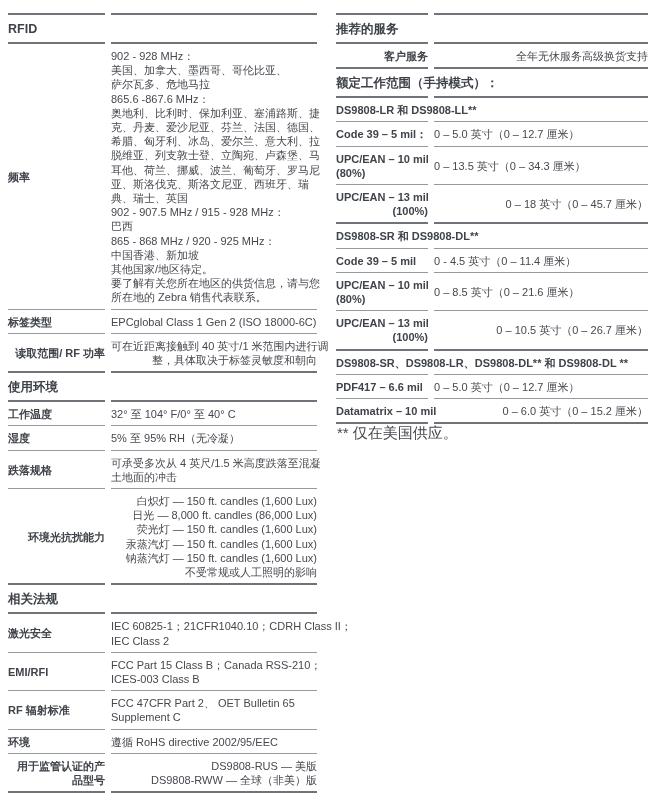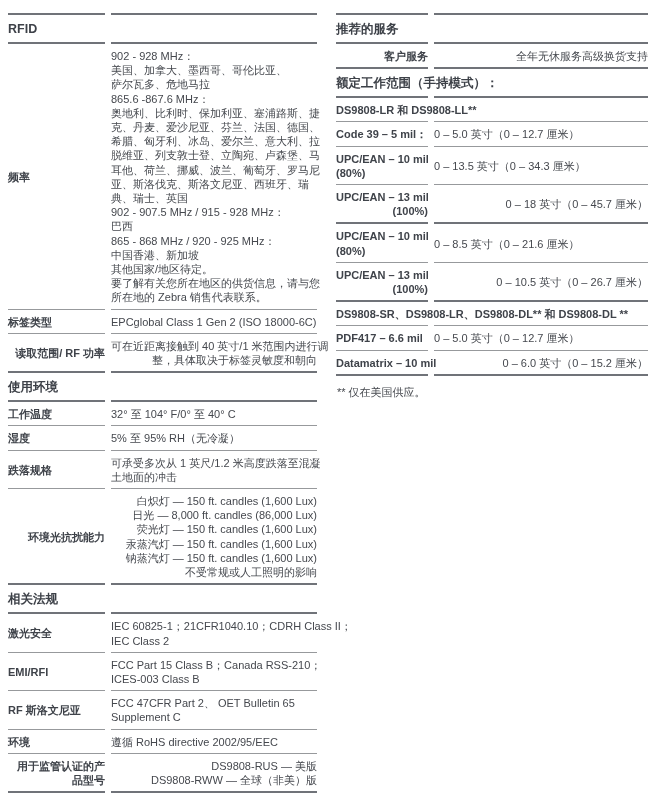--- a/index.html
+++ b/index.html
@@ -77,23 +77,22 @@
   }
   tr.group td.gap{border:none;}
   tr.group td.group-title{
     font-weight:bold;
     color:#3f434a;
     font-size:11px;
     white-space:nowrap;
     margin-top:9px;
   }
   .footnote{
-    margin-top:9px;
     padding-left:1px;
-    font-size:11px;
+    font-size:15px;
     color:#45484e;
   }
 </style>
 </head>
 <body>
 
 <div class="page">
 
   <div class="col-left">
     <table class="spec">
@@ -154,21 +153,21 @@
         <td class="value">32° 至 104° F/0° 至 40° C</td>
       </tr>
       <tr class="row">
         <td class="label">湿度</td>
         <td class="gap"></td>
         <td class="value">5% 至 95% RH（无冷凝）</td>
       </tr>
       <tr class="row">
         <td class="label">跌落规格</td>
         <td class="gap"></td>
-        <td class="value">可承受多次从 1 英尺/1.2 米高度跌落至混凝
+        <td class="value">可承受多次从 4 英尺/1.5 米高度跌落至混凝
 土地面的冲击</td>
       </tr>
       <tr class="row sec-end">
         <td class="label">环境光抗扰能力</td>
         <td class="gap"></td>
         <td class="value">白炽灯 — 150 ft. candles (1,600 Lux)
 日光 — 8,000 ft. candles (86,000 Lux)
 荧光灯 — 150 ft. candles (1,600 Lux)
 汞蒸汽灯 — 150 ft. candles (1,600 Lux)
 钠蒸汽灯 — 150 ft. candles (1,600 Lux)
@@ -186,21 +185,21 @@
         <td class="value">IEC 60825-1；21CFR1040.10；CDRH Class II；
 IEC Class 2</td>
       </tr>
       <tr class="row">
         <td class="label">EMI/RFI</td>
         <td class="gap"></td>
         <td class="value">FCC Part 15 Class B；Canada RSS-210；
 ICES-003 Class B</td>
       </tr>
       <tr class="row">
-        <td class="label">RF 斯洛文尼亚</td>
+        <td class="label">RF 辐射标准</td>
         <td class="gap"></td>
         <td class="value">FCC 47CFR Part 2、 OET Bulletin 65
 Supplement C</td>
       </tr>
       <tr class="row">
         <td class="label">环境</td>
         <td class="gap"></td>
         <td class="value">遵循 RoHS directive 2002/95/EEC</td>
       </tr>
       <tr class="row sec-end">
@@ -256,20 +255,30 @@
         <td class="gap"></td>
         <td class="value">0 – 13.5 英寸（0 – 34.3 厘米）</td>
       </tr>
       <tr class="row sec-end">
         <td class="label">UPC/EAN – 13 mil
 (100%)</td>
         <td class="gap"></td>
         <td class="value">0 – 18 英寸（0 – 45.7 厘米）</td>
       </tr>
 
+      <tr class="group">
+        <td class="group-title">DS9808-SR 和 DS9808-DL**</td>
+        <td class="gap"></td>
+        <td></td>
+      </tr>
+      <tr class="row">
+        <td class="label">Code 39 – 5 mil</td>
+        <td class="gap"></td>
+        <td class="value">0 - 4.5 英寸（0 – 11.4 厘米）</td>
+      </tr>
       <tr class="row">
         <td class="label">UPC/EAN – 10 mil
 (80%)</td>
         <td class="gap"></td>
         <td class="value">0 – 8.5 英寸（0 – 21.6 厘米）</td>
       </tr>
       <tr class="row sec-end">
         <td class="label">UPC/EAN – 13 mil
 (100%)</td>
         <td class="gap"></td>

